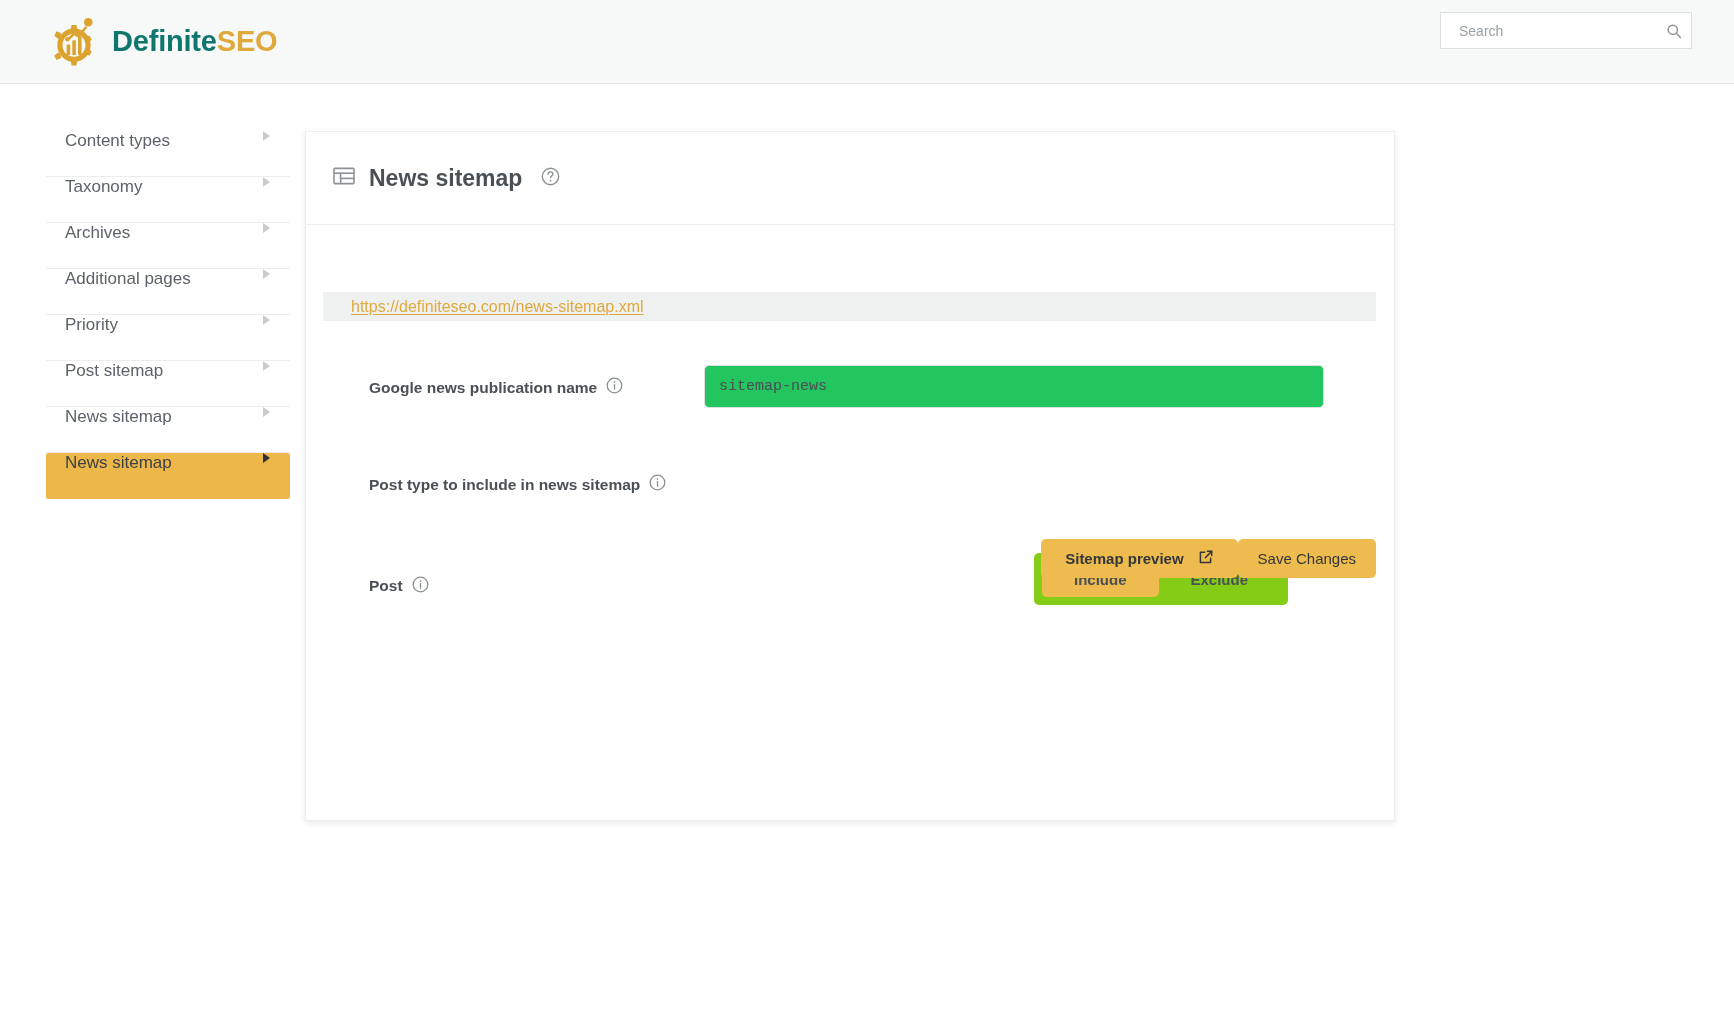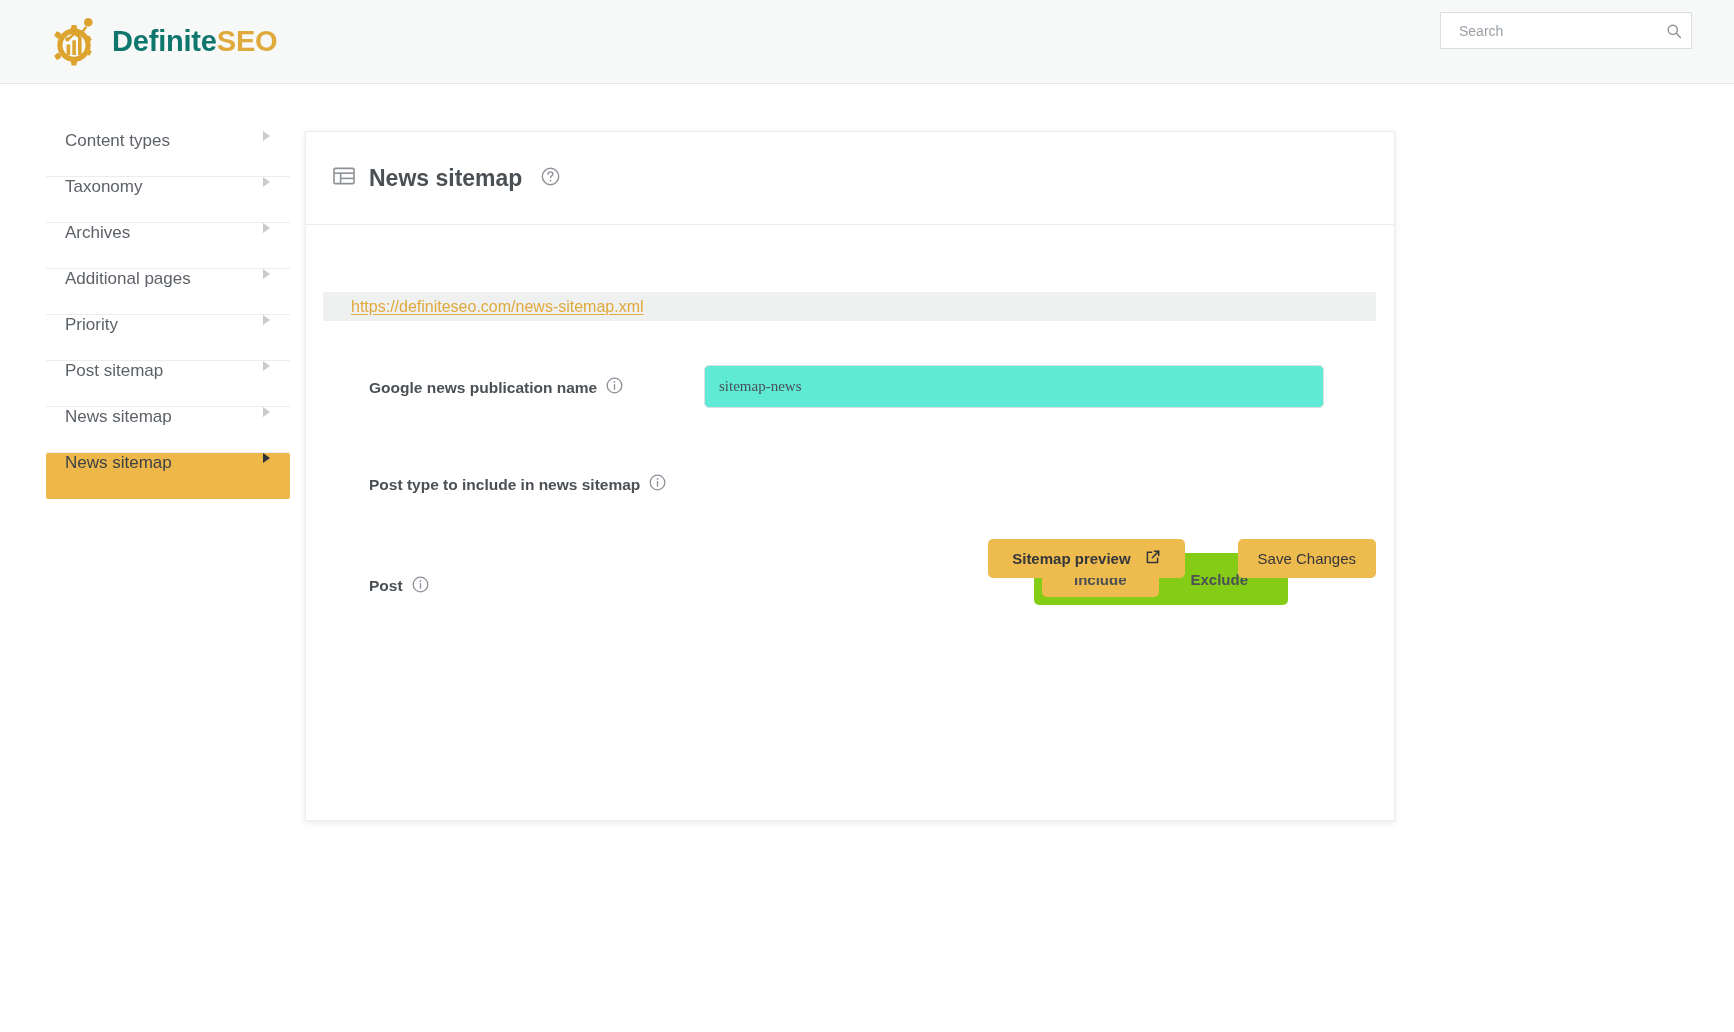--- a/index.html
+++ b/index.html
@@ -178,25 +178,25 @@
   }
   .info-icon { color: #8b9096; display: inline-block; }
 
   .field-control { width: 620px; }
   .text-input {
     width: 100%;
     height: 43px;
     border: 1px solid #dcdfe2;
     border-radius: 5px;
     padding: 0 14px;
-    font-family: Liberation Serif, serif;
+    font-family: Liberation Mono, monospace;
     font-size: 15px;
     color: #4a4f55;
     outline: none;
-    background: #5eead4;
+    background: #22c55e;
   }
   .help-text {
     margin-top: 14px;
     font-size: 13.5px;
     line-height: 1.63;
     color: #6c7176;
     max-width: 604px;
   }
 
   .row-posttype {
@@ -232,21 +232,20 @@
     white-space: nowrap;
   }
   .toggle-btn.active { background: #eebb4e; }
 
   .actions {
     position: absolute;
     right: 18px;
     bottom: 27px;
     display: flex;
     align-items: center;
-    gap: 53px;
   }
   .btn {
     background: #eebb4e;
     border: none;
     border-radius: 5px;
     height: 39px;
     font-family: "Liberation Sans", sans-serif;
     font-size: 15px;
     color: #33363a;
     cursor: pointer;

